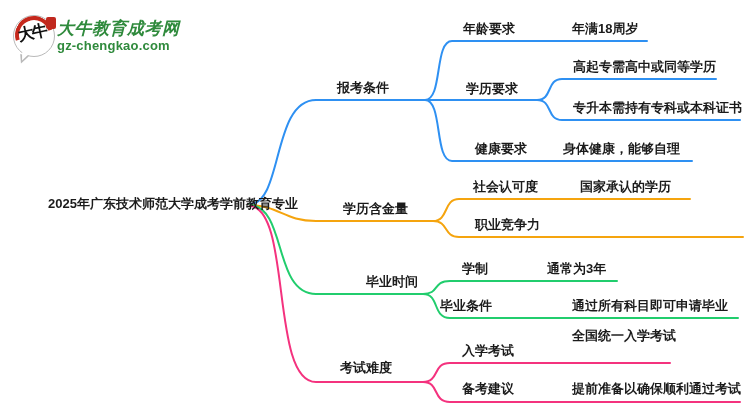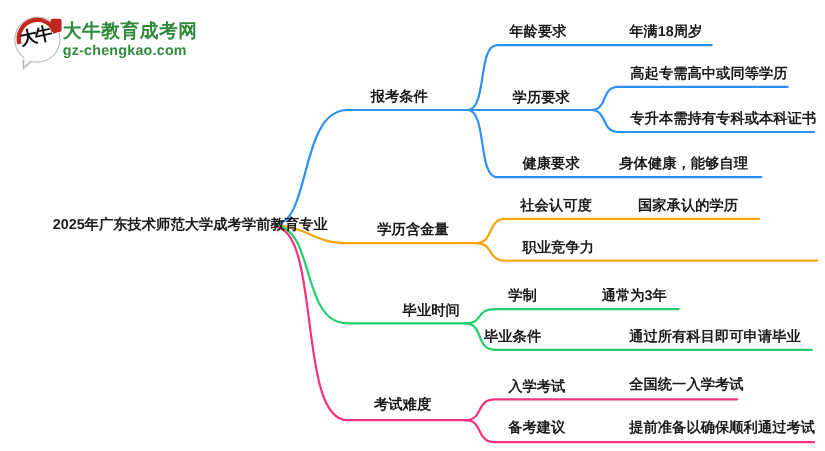--- a/index.html
+++ b/index.html
@@ -38,21 +38,21 @@
     border-left:3px solid transparent;border-right:6px solid transparent;
     border-top:9px solid #b9b9b9;transform:rotate(14deg);
   }
   .logo-tail-inner{
     position:absolute;left:8px;top:39px;width:0;height:0;
     border-left:2px solid transparent;border-right:5px solid transparent;
     border-top:8px solid #fff;transform:rotate(14deg);
   }
   .site-name{
     position:absolute;left:44px;top:3px;font-size:17px;font-weight:700;color:#2f8a3c;
-    white-space:nowrap;letter-spacing:0.5px;
+    white-space:nowrap;letter-spacing:0.5px;font-style:italic;
   }
   .site-url{
     position:absolute;left:44px;top:24px;font-size:13px;font-weight:700;color:#2f8a3c;
     white-space:nowrap;letter-spacing:0.2px;
   }
 </style>
 </head>
 <body>
 
 <div id="canvas">
@@ -115,17 +115,17 @@
   <div class="node" style="left:475px;top:217px;">职业竞争力</div>
 
   <div class="node" style="left:342px;top:274px;margin-left:24px;">毕业时间</div>
   <div class="node" style="left:462px;top:261px;">学制</div>
   <div class="node" style="left:547px;top:261px;">通常为3年</div>
   <div class="node" style="left:440px;top:298px;">毕业条件</div>
   <div class="node" style="left:572px;top:298px;">通过所有科目即可申请毕业</div>
 
   <div class="node" style="left:340px;top:360px;">考试难度</div>
   <div class="node" style="left:462px;top:343px;">入学考试</div>
-  <div class="node" style="left:572px;top:342px;">全国统一入学考试</div>
+  <div class="node" style="left:572px;top:328px;">全国统一入学考试</div>
   <div class="node" style="left:462px;top:381px;">备考建议</div>
   <div class="node" style="left:572px;top:381px;">提前准备以确保顺利通过考试</div>
 
 </div>
 
 </body></html>

